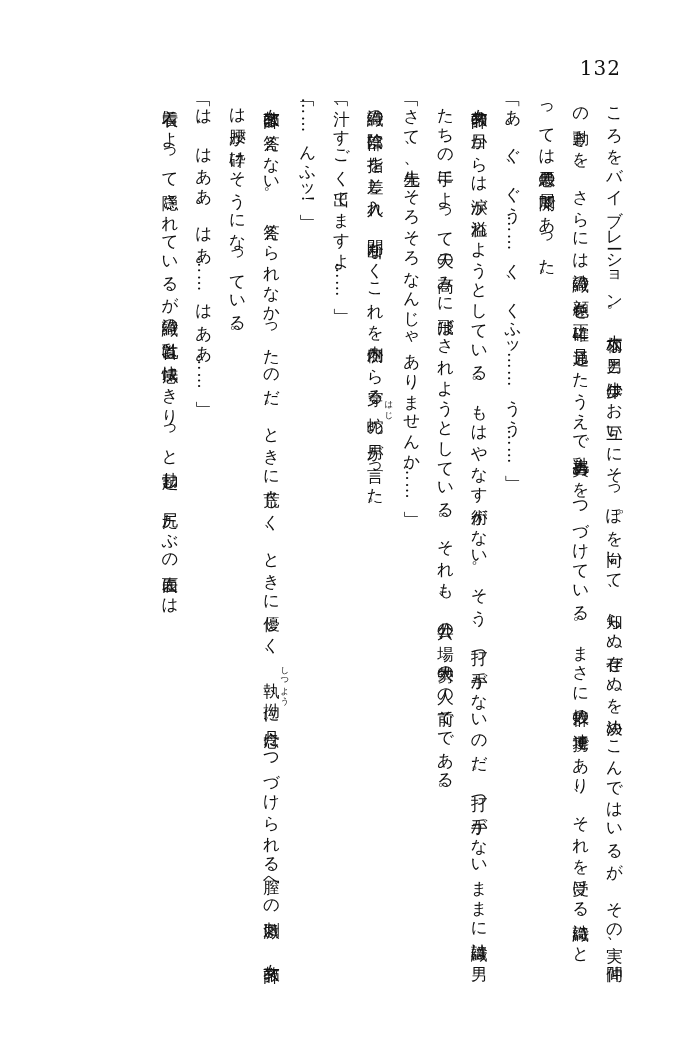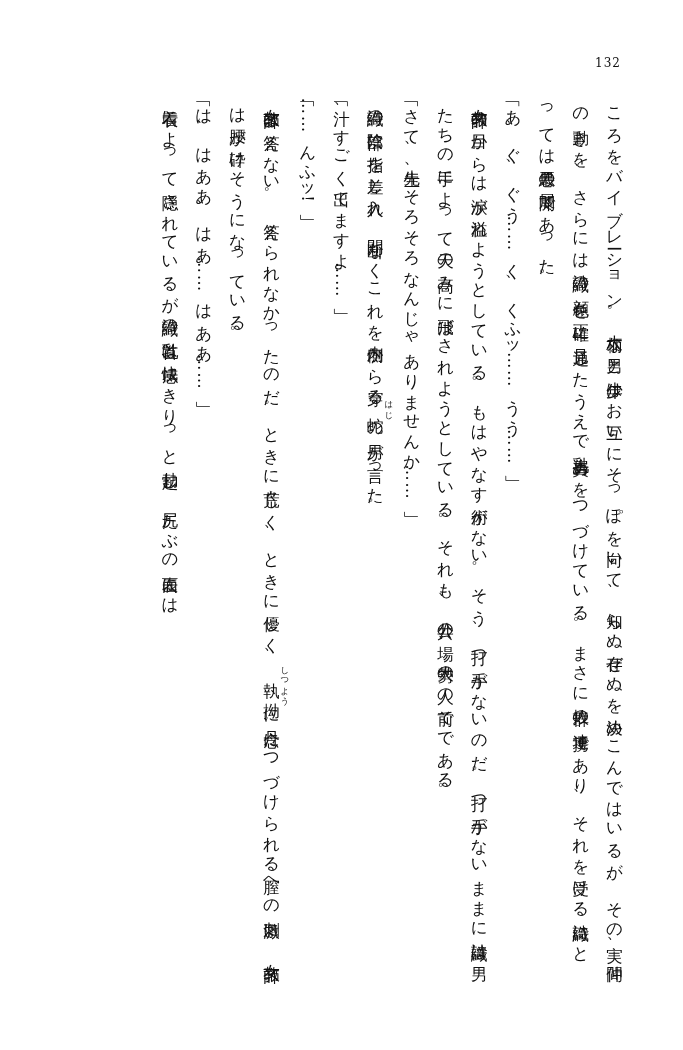--- a/index.html
+++ b/index.html
@@ -20,21 +20,21 @@
     width: 683px;
     height: 1050px;
     background: #ffffff;
   }
 
   
   .page-number {
     position: absolute;
     top: 56px;
     right: 62px;
-    font-size: 12px;
+    font-size: 20px;
     letter-spacing: 1px;
     color: #111;
     font-family: "DejaVu Serif", "Liberation Serif", serif;
   }
 
   
   .body-text {
     position: absolute;
     top: 96px;
     right: 52px;

